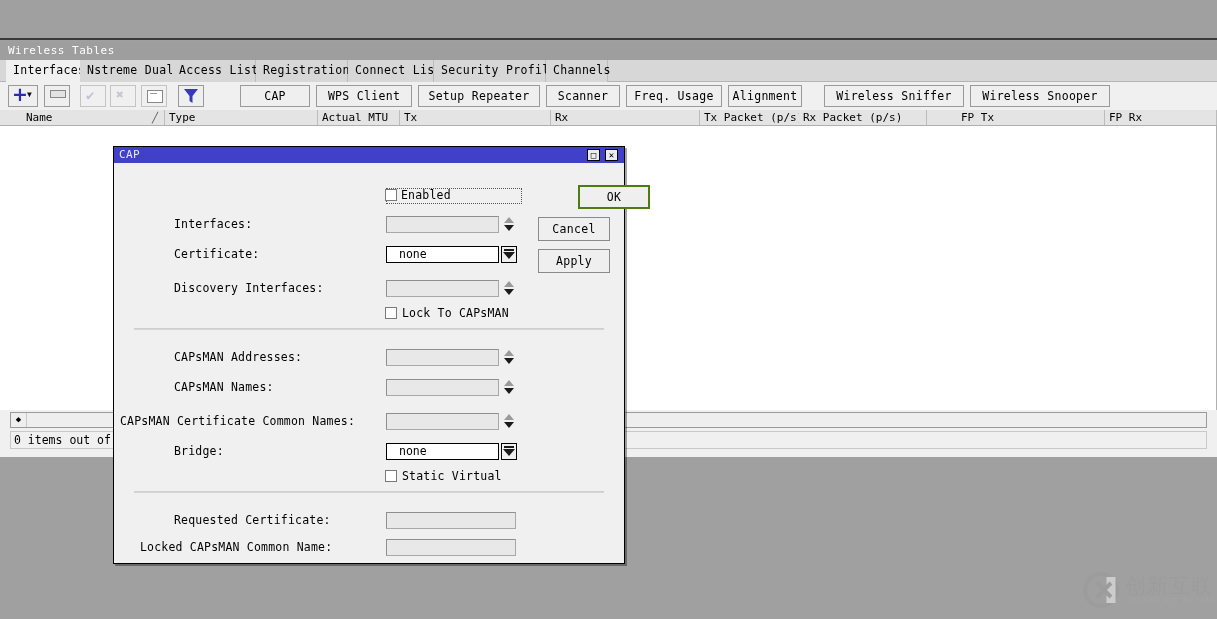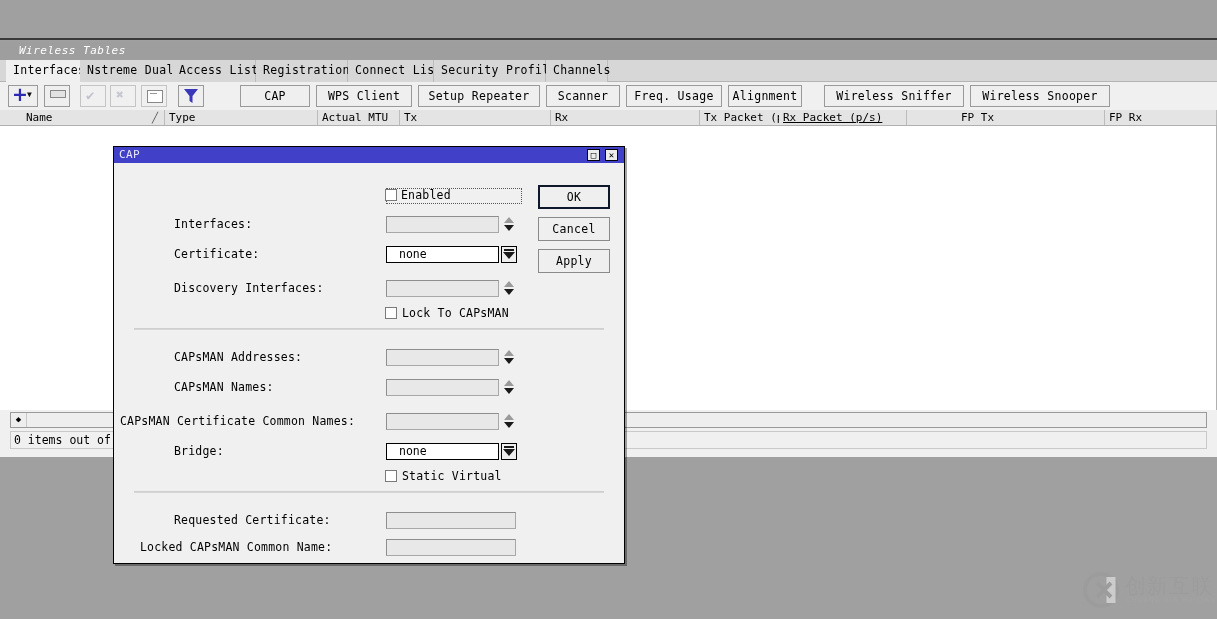--- a/index.html
+++ b/index.html
@@ -24,24 +24,23 @@
   #window {
     position: absolute; left: 0; top: 42px; width: 1217px; height: 415px;
     background: #f0f0f0;
   }
   #winTitle {
     position: absolute; left: 0; top: 0; width: 1217px; height: 18px;
     background: #9e9e9e;
     color: #ffffff;
     font-size: 11px;
     line-height: 18px;
-    padding-left: 19px;
+    padding-left: 8px;
     box-sizing: border-box;
     letter-spacing: .5px;
-    font-style: italic;
   }
   
   #tabstrip {
     position: absolute; left: 0; top: 18px; width: 1217px; height: 22px;
     background: #d7d7d7;
     border-bottom: 1px solid #b4b4b4;
     box-sizing: border-box;
   }
   .tab {
     position: absolute; top: 0; height: 22px;
@@ -244,21 +243,21 @@
     position: absolute; width: 72px; height: 24px;
     background: #efefef;
     border: 1px solid #8a8a8a;
     box-sizing: border-box;
     font-size: 11.5px;
     line-height: 22px;
     text-align: center;
     color: #000;
     letter-spacing: .3px;
   }
-  .dbtn.primary { border: 2px solid #0f172a; line-height: 20px; }
+  .dbtn.primary { border: 2px solid #4d7c0f; line-height: 20px; margin-left: 40px; }
   .sep {
     position: absolute; height: 1px;
     background: #d6d6d6;
     border-top: 1px solid #cfcfcf;
   }
   
   #watermark {
     position: absolute; left: 1081px; top: 570px;
     width: 130px; height: 42px;
     opacity: .55;
@@ -345,21 +344,21 @@
       </div>
 
     <div id="leftgutter"></div>
     <div id="colhead">
         <div class="colcell" style="left: 22px; width: 143px;">Name</div>
         <div class="colcell" style="left: 165px; width: 153px;">Type</div>
         <div class="colcell" style="left: 318px; width: 82px;">Actual MTU</div>
         <div class="colcell" style="left: 400px; width: 151px;">Tx</div>
         <div class="colcell" style="left: 551px; width: 149px;">Rx</div>
         <div class="colcell" style="left: 700px; width: 129px;">Tx Packet (p/s)</div>
-        <div class="colcell" style="left: 779px; width: 128px; text-decoration: underline;">Rx Packet (p/s)</div>
+        <div class="colcell" style="left: 799px; width: 128px;">Rx Packet (p/s)</div>
         <div class="colcell" style="left: 957px; width: 148px;">FP Tx</div>
         <div class="colcell" style="left: 1105px; width: 112px;">FP Rx</div>
         <div style="position: absolute; left: 152px; top: 0px; font-size: 10px; line-height: 15px; color: rgb(85, 85, 85);">╱</div>
       </div>
     <div id="rowsarea"></div>
 
     <div id="hscroll">
       <div id="hscrollLeft">◆</div>
     </div>
 

